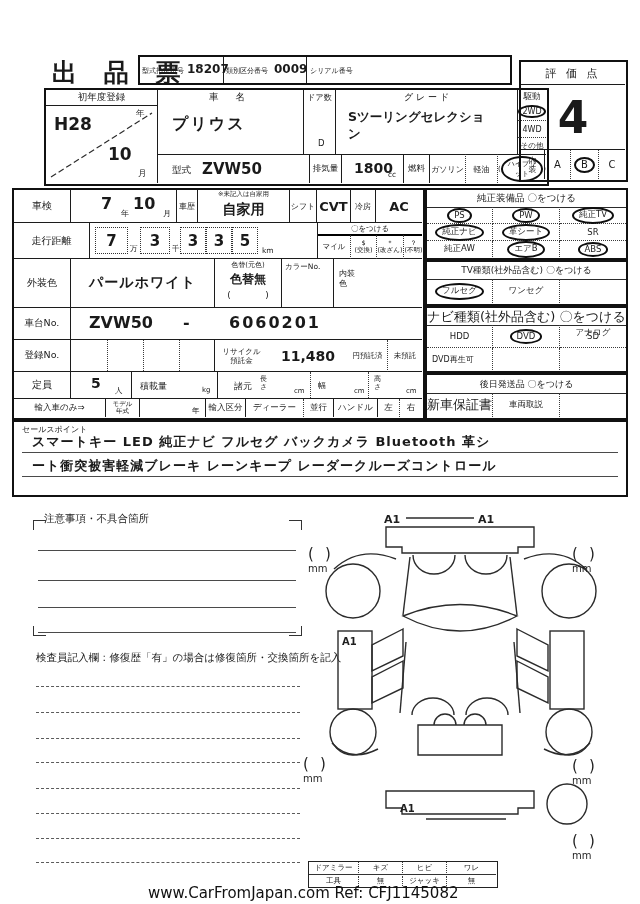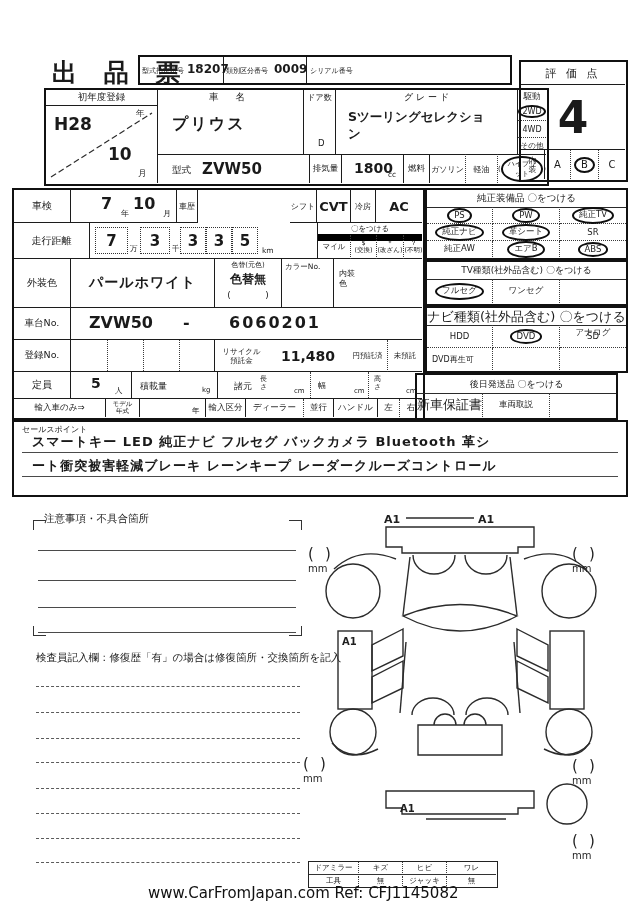--- a/index.html
+++ b/index.html
@@ -154,20 +154,24 @@
     </div>
     <div class="a bR bB" style="left:57px;top:0;width:106px;height:33px;">
       <span class="a b" style="left:30px;top:4px;font-size:16px;">7</span>
       <span class="a" style="left:50px;top:18px;font-size:8px;">年</span>
       <span class="a b" style="left:62px;top:4px;font-size:16px;">10</span>
       <span class="a" style="left:92px;top:18px;font-size:8px;">月</span>
     </div>
     <div class="a c bR bB" style="left:163px;top:0;width:21px;height:33px;font-size:8px;">
       <span>車歴</span>
     </div>
+    <div class="a bR bB" style="left:184px;top:0;width:92px;height:33px;">
+      <div class="c" style="font-size:6.5px;height:9px;">※未記入は自家用</div>
+      <div class="c b" style="font-size:14px;height:22px;">自家用</div>
+    </div>
     <div class="a c bR bB" style="left:276px;top:0;width:27px;height:33px;font-size:8px;">
       <span>シフト</span>
     </div>
     <div class="a c b bR bB" style="left:303px;top:0;width:34px;height:33px;font-size:13px;">
       <span>CVT</span>
     </div>
     <div class="a c bR bB" style="left:337px;top:0;width:25px;height:33px;font-size:8px;">
       <span>冷房</span>
     </div>
     <div class="a c b bB" style="left:362px;top:0;width:46px;height:33px;font-size:13px;">
@@ -191,21 +195,21 @@
         </div>
       <div class="a c dotbox b" style="left:116px;top:4px;width:26px;height:27px;font-size:15px;">
           <span>3</span>
         </div>
       <div class="a c dotbox b" style="left:142px;top:4px;width:26px;height:27px;font-size:15px;">
           <span>5</span>
         </div>
       <span class="a" style="left:172px;top:23px;font-size:7.5px;">km</span>
     </div>
     <div class="a bL bB" style="left:303px;top:33px;width:105px;height:36px;">
-      <div class="c" style="height:11px;font-size:7.5px;border-bottom:7px solid #000000;">〇をつける</div>
+      <div class="c" style="height:11px;font-size:7.5px;border-bottom:2px solid #000000;">〇をつける</div>
       <div class="a c dR" style="left:0;top:12px;width:33px;height:24px;font-size:7.5px;">
         <span>マイル</span>
       </div>
       <div class="a c dR" style="left:33px;top:12px;width:26px;height:24px;font-size:6.5px;line-height:7.5px;">
         <span><span>$</span><br><span>(交換)</span></span>
       </div>
       <div class="a c dR" style="left:59px;top:12px;width:27px;height:24px;font-size:6.5px;line-height:7.5px;">
         <span><span>＊</span><br><span>(改ざん)</span></span>
       </div>
       <div class="a c" style="left:86px;top:12px;width:19px;height:24px;font-size:6.5px;line-height:7.5px;">
@@ -371,21 +375,21 @@
       </div>
     <div class="a c dB" style="left:133px;top:17px;width:66px;height:23px;font-size:8.5px;">
         <span>SD</span>
       </div>
     <div class="a dR" style="left:0;top:40px;width:66px;height:22px;">
       <span class="a" style="left:5px;top:6px;font-size:8px;">DVD再生可</span>
     </div>
     <div class="a dR" style="left:66px;top:40px;width:67px;height:22px;"></div>
   </div>
 
-  <div class="a box" style="left:415px;top:373px;width:203px;height:47px;">
+  <div class="a box" style="left:425px;top:373px;width:203px;height:47px;">
     <div class="c" style="height:18px;font-size:9px;border-bottom:1px solid #2a2a2a;">後日発送品 〇をつける</div>
     <div class="a c dR" style="left:0;top:18px;width:66px;height:24px;font-size:13px;">
         <span>新車保証書</span>
       </div>
     <div class="a c dR" style="left:66px;top:18px;width:67px;height:24px;font-size:8.5px;">
         <span>車両取説</span>
       </div>
   </div>
 
   <div class="a box" style="left:12px;top:420px;width:616px;height:77px;">

